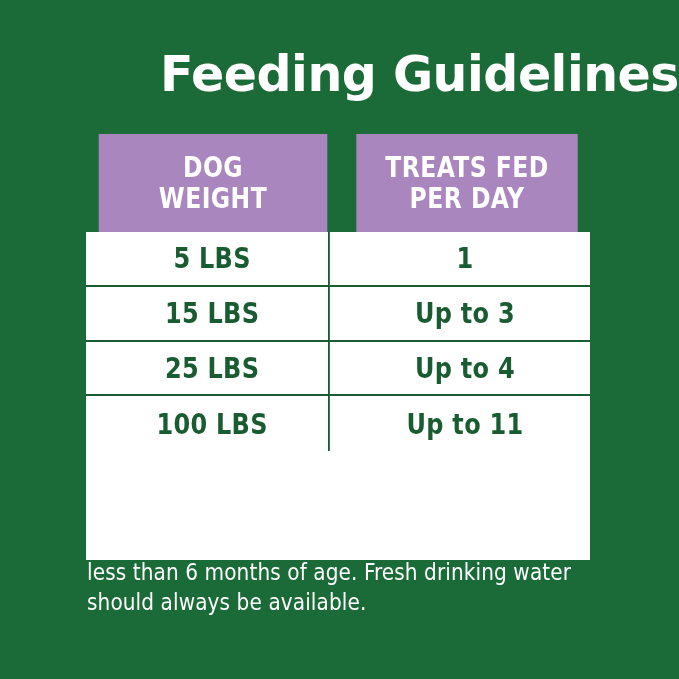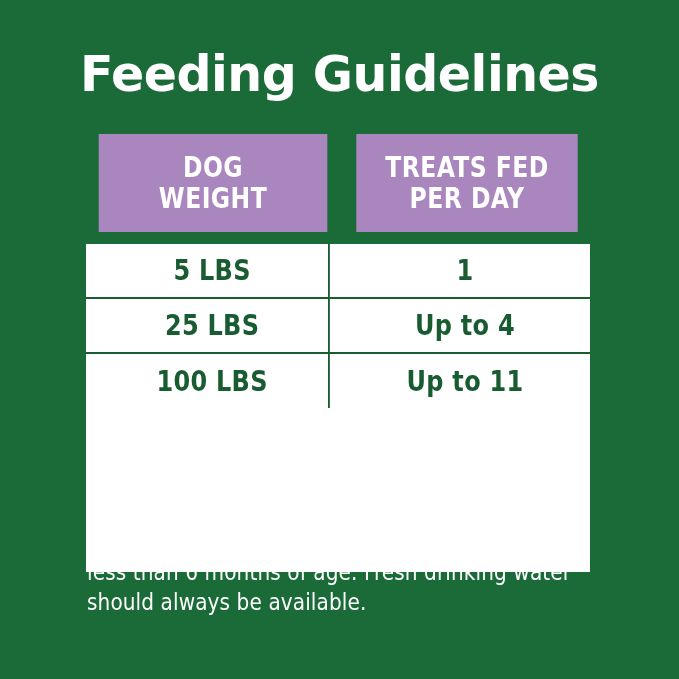--- a/index.html
+++ b/index.html
@@ -20,21 +20,21 @@
     background: #1b6b38;
     box-sizing: border-box;
   }
 
   
   #title {
     position: absolute;
     left: 0;
     top: 46px;
     width: 679px;
-    text-align: center;
+    text-align: right;
     color: #ffffff;
     font-family: "DejaVu Sans", sans-serif;
     font-weight: bold;
     font-size: 49px;
     line-height: 58px;
     letter-spacing: -0.5px;
     white-space: nowrap;
   }
 
   
@@ -70,21 +70,20 @@
   }
   .hdr-cell-left  { width: 254px; }
   .hdr-cell-gap   { width: 4px; background: #1b6b38; }
   .hdr-cell-right { width: 246px; }
 
   .data-body {
     width: 100%;
     height: 328px;
     background: #ffffff;
     box-sizing: border-box;
-    margin-top: 12px;
   }
   .data-row {
     display: flex;
     width: 100%;
     height: 54.8px;
     box-sizing: border-box;
     border-bottom: 2px solid #1a5c32;
   }
   .data-row:last-child { border-bottom: none; text-align: center; }
 
@@ -145,20 +144,24 @@
       </div>
     </div>
 
     <div class="data-body">
 
       <div class="data-row">
         <div class="data-cell data-cell-left">5 LBS</div>
         <div class="data-cell data-cell-right">1</div>
       </div>
 
+      <div class="data-row">
+        <div class="data-cell data-cell-left">15 LBS</div>
+        <div class="data-cell data-cell-right">Up to 3</div>
+      </div>
 
       <div class="data-row">
         <div class="data-cell data-cell-left">25 LBS</div>
         <div class="data-cell data-cell-right">Up to 4</div>
       </div>
 
 
       <div class="data-row">
         <div class="data-cell data-cell-left">100 LBS</div>
         <div class="data-cell data-cell-right">Up to 11</div>

